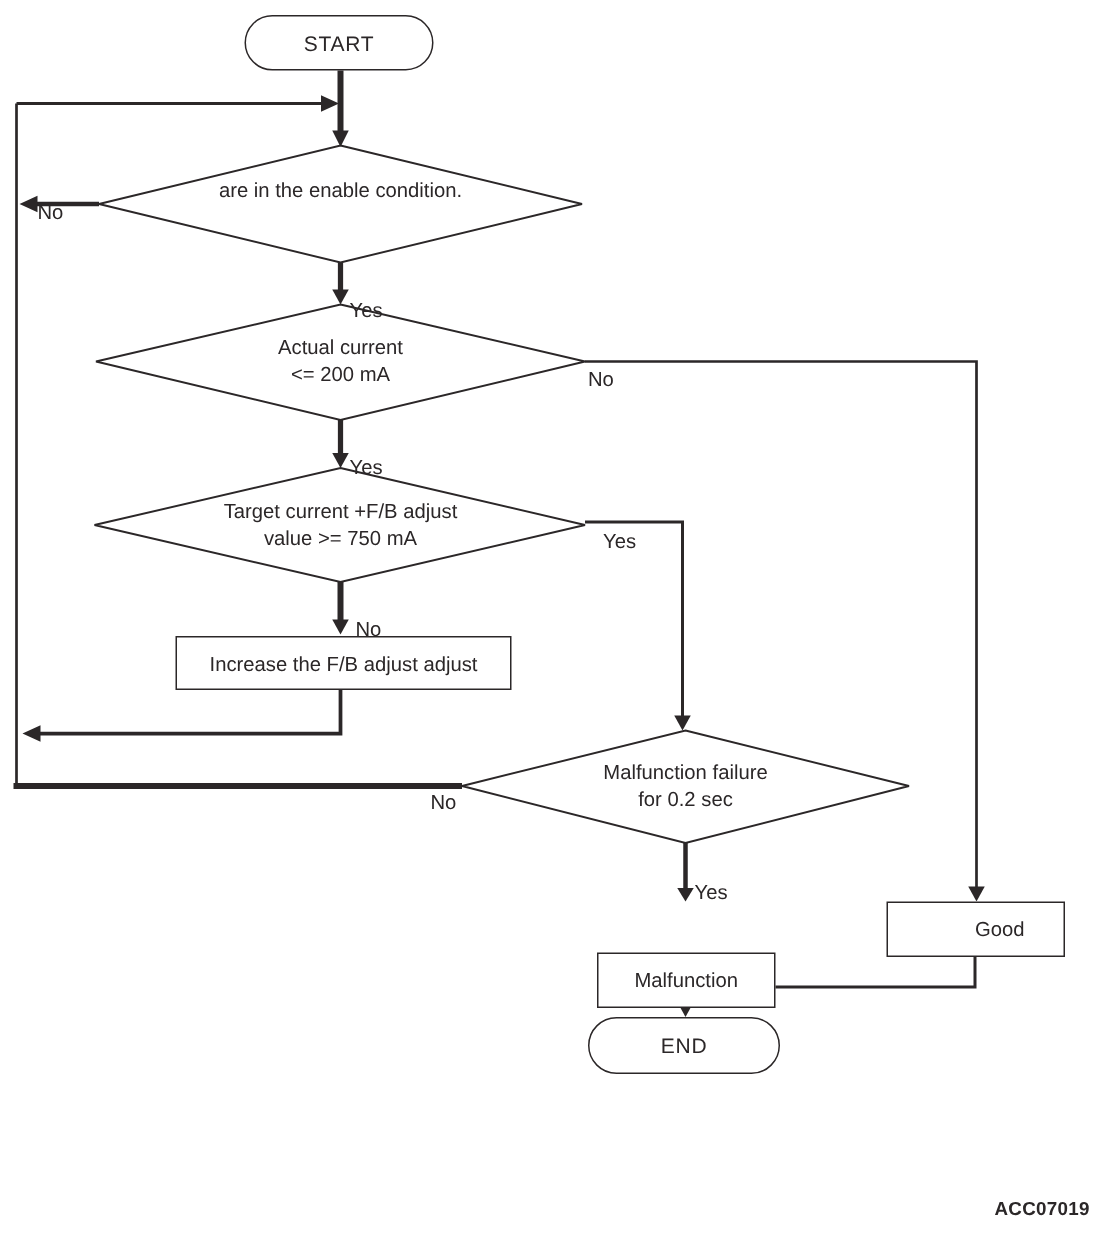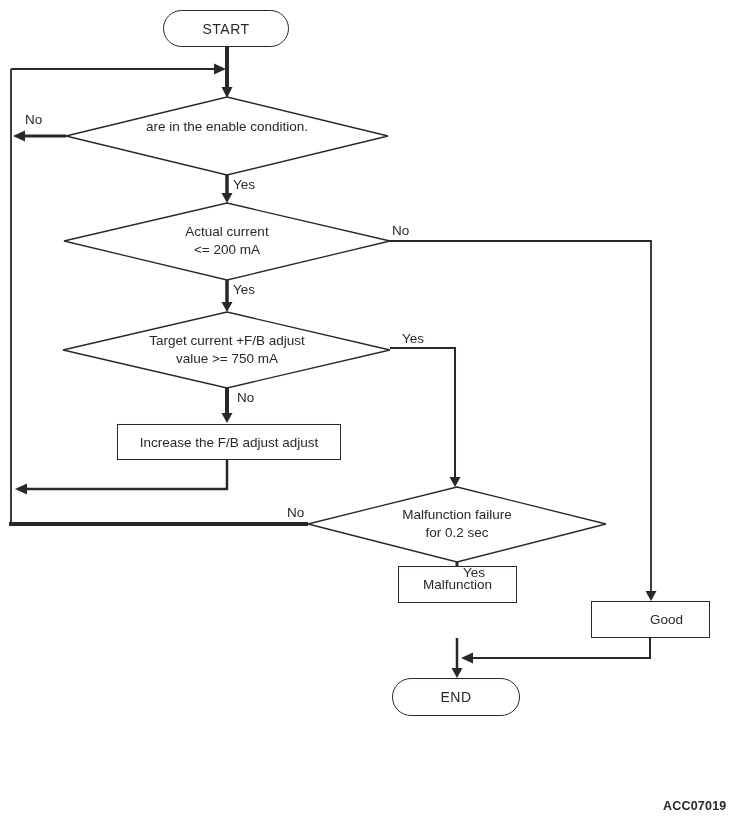--- a/index.html
+++ b/index.html
@@ -40,20 +40,21 @@
     text-align:center;
     font-size:13.5px;
     line-height:18px;
     pointer-events:none;
   }
   .elabel{
     position:absolute;
     font-size:13.5px;
     line-height:15px;
     background:transparent;
+    margin-top:22px;
   }
   .figcode{
     position:absolute;
     font-size:12.5px;
     font-weight:bold;
     letter-spacing:0.2px;
   }
 </style>
 </head>
 <body>
@@ -108,21 +109,21 @@
   </svg>
 
   <div class="node stadium" style="left:163px;top:10px;width:126px;height:37px;">
     <span>START</span>
   </div>
 
   <div class="node" style="left:117px;top:424px;width:224px;height:36px;">
     <span>Increase the F/B adjust adjust</span>
   </div>
 
-  <div class="node" style="left:398px;top:566px;width:119px;height:37px;">
+  <div class="node" style="left:398px;top:635px;width:119px;height:37px;">
     <span>Malfunction</span>
   </div>
 
   <div class="node" style="left:591px;top:601px;width:119px;height:37px;padding-left:32px;">
     <span>Good</span>
   </div>
 
   <div class="node stadium" style="left:392px;top:678px;width:128px;height:38px;">
     <span>END</span>
   </div>

